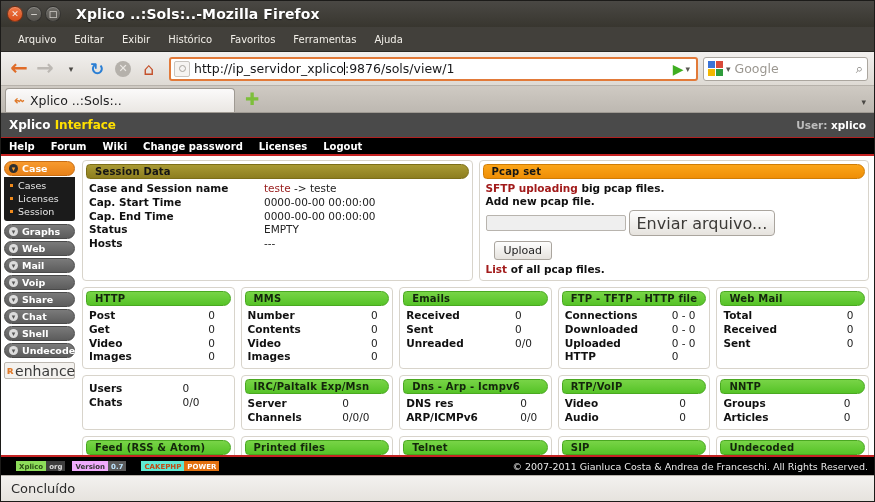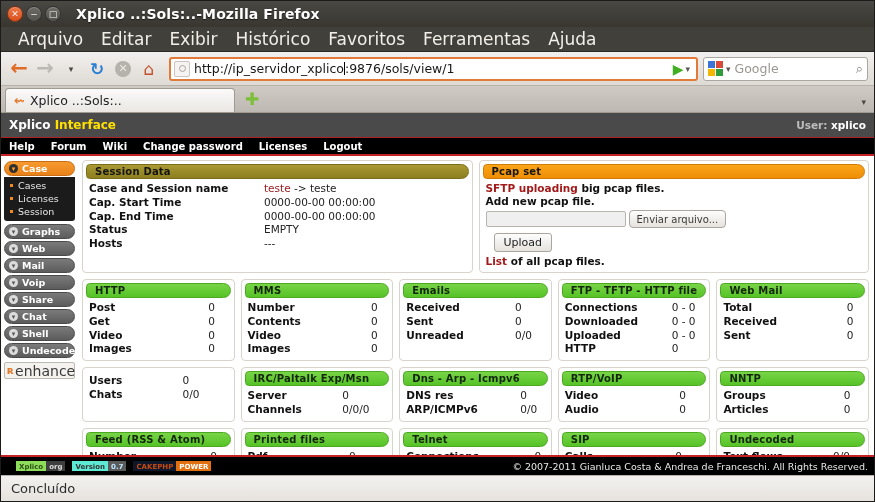--- a/index.html
+++ b/index.html
@@ -45,21 +45,21 @@
   }
 
   .menubar {
     height: 25px; flex: 0 0 25px;
     background: #42403b;
     display: flex; align-items: center;
     padding-left: 8px;
     border-bottom: 1px solid #2a2925;
   }
   .menubar .mi {
-    color: #f2efe9; font-size: 17px;
+    color: #f2efe9; font-size: 10px;
     padding: 2px 9px; white-space: nowrap; text-align: right;
   }
 
   .navbar {
     height: 34px; flex: 0 0 34px;
     background: linear-gradient(to bottom,#f2f0ee,#dedad4);
     display: flex; align-items: center;
     padding: 0 6px;
     border-bottom: 1px solid #b7b2ab;
   }
@@ -266,21 +266,21 @@
   .pcap-line .red { color:#a21b1b; }
   .file-row { display:flex; align-items:center; margin: 3px 0 3px 0; }
   .file-input {
     width: 140px; height: 16px; background:#efefef;
     border: 1px solid #b8b4ae; border-radius: 2px;
   }
   .file-btn {
     margin-left: 3px; height: 18px;
     background: linear-gradient(to bottom,#fdfdfd,#e6e3de);
     border:1px solid #aaa59e; border-radius: 4px;
-    font-size: 10px; color:#3c3a37; padding: 4px 7px;
+    font-size: 16px; color:#3c3a37; padding: 12px 7px;
     display:flex;align-items:center;
   }
   .upload-btn {
     margin: 0 0 3px 8px; height: 19px;
     background: linear-gradient(to bottom,#fdfdfd,#e6e3de);
     border:1px solid #aaa59e; border-radius: 3px;
     font-size: 11px; color:#222; padding: 0 9px;
     display:inline-flex;align-items:center;
   }
 
@@ -295,23 +295,23 @@
   }
   .badges { display:flex; align-items:center; gap: 5px; }
   .badge {
     display:flex; height: 12px; border-radius:1px; overflow:hidden;
     font-size: 7px; font-weight:bold; line-height:12px;
     border: 1px solid #000;
   }
   .badge span { padding: 0 3px; display:block; }
   .b-xplico-l { background:#8ddc5a; color:#2b4f14; }
   .b-xplico-r { background:#3e3e3e; color:#dcdcdc; }
-  .b-ver-l { background:#5eead4; color:#333; }
+  .b-ver-l { background:#f0abfc; color:#333; }
   .b-ver-r { background:#5a5a5a; color:#bfe6ff; }
-  .b-cake-l { background:#0f172a; color:#c44a12; }
+  .b-cake-l { background:#5eead4; color:#c44a12;margin-left:8px; }
   .b-cake-r { background:#e2700f; color:#fff; }
   .copyright { color:#e8e8e8; font-size:9.5px; }
 
   .statusbar {
     height: 26px; flex: 0 0 26px;
     background: linear-gradient(to bottom,#f3f1ef,#e6e3de);
     border-top: 1px solid #b7b2ab;
     display:flex;align-items:center;
     padding-left: 10px;
     font-size: 13px; color:#2b2b2b;

